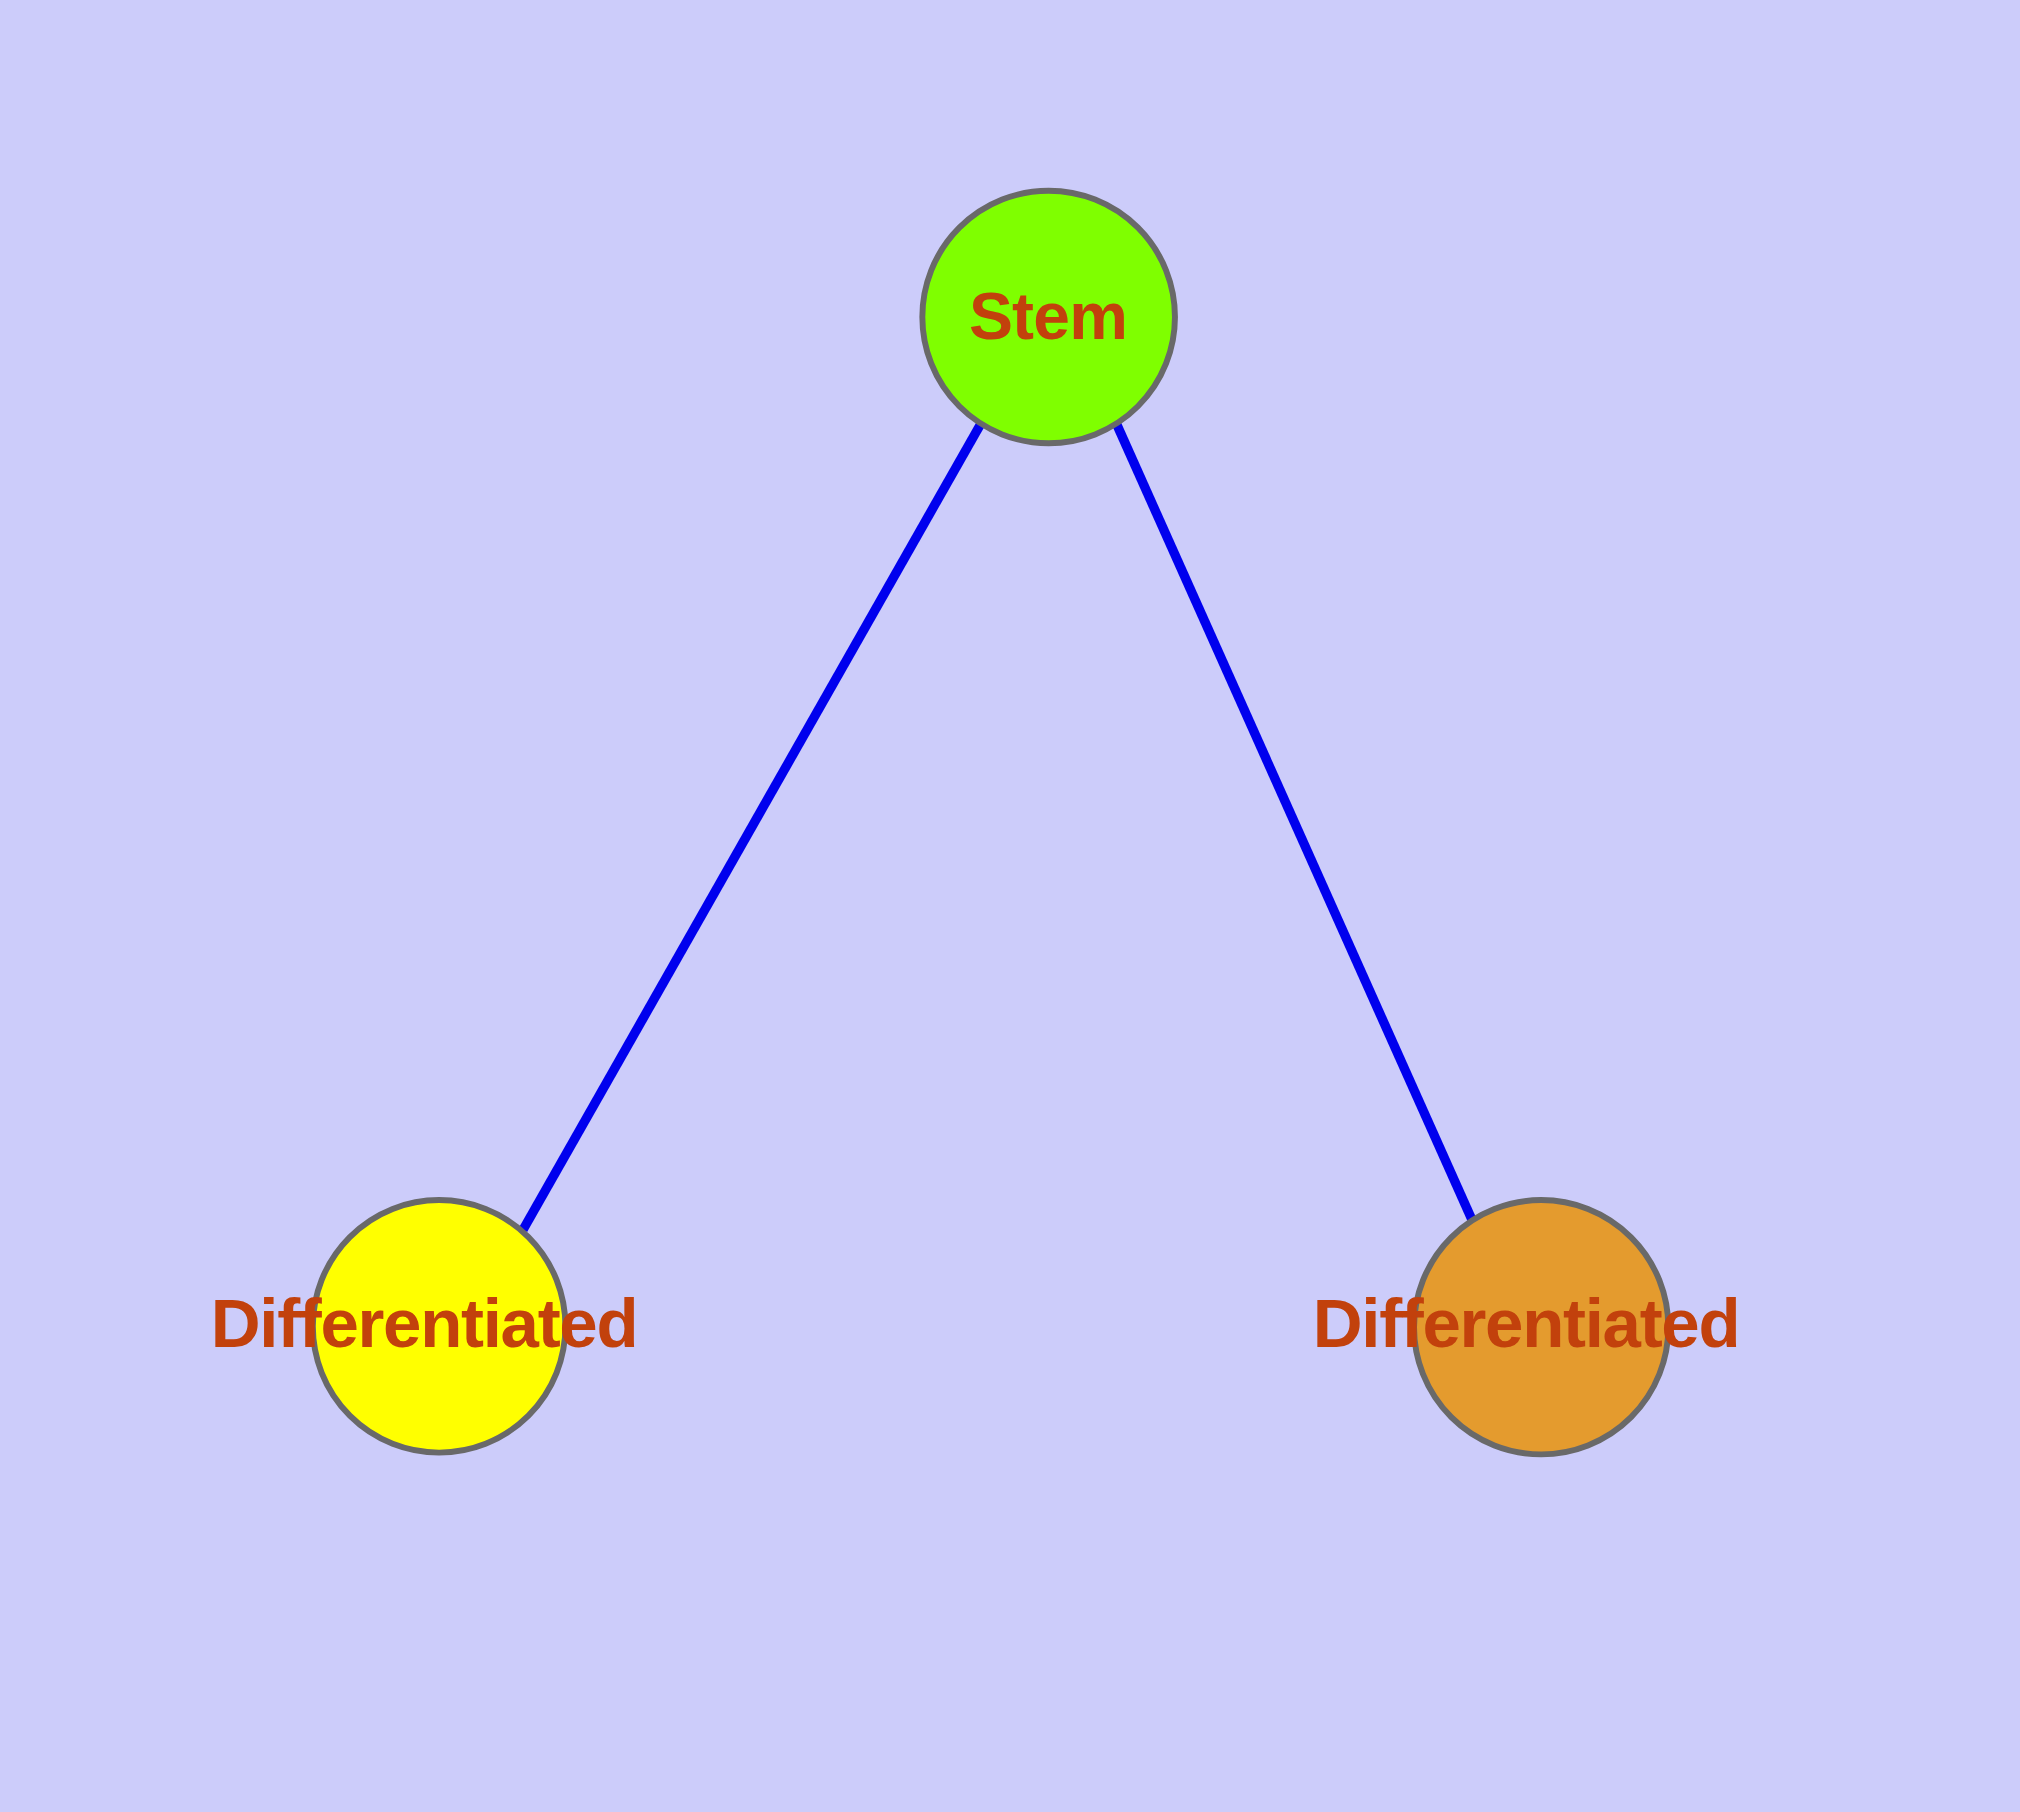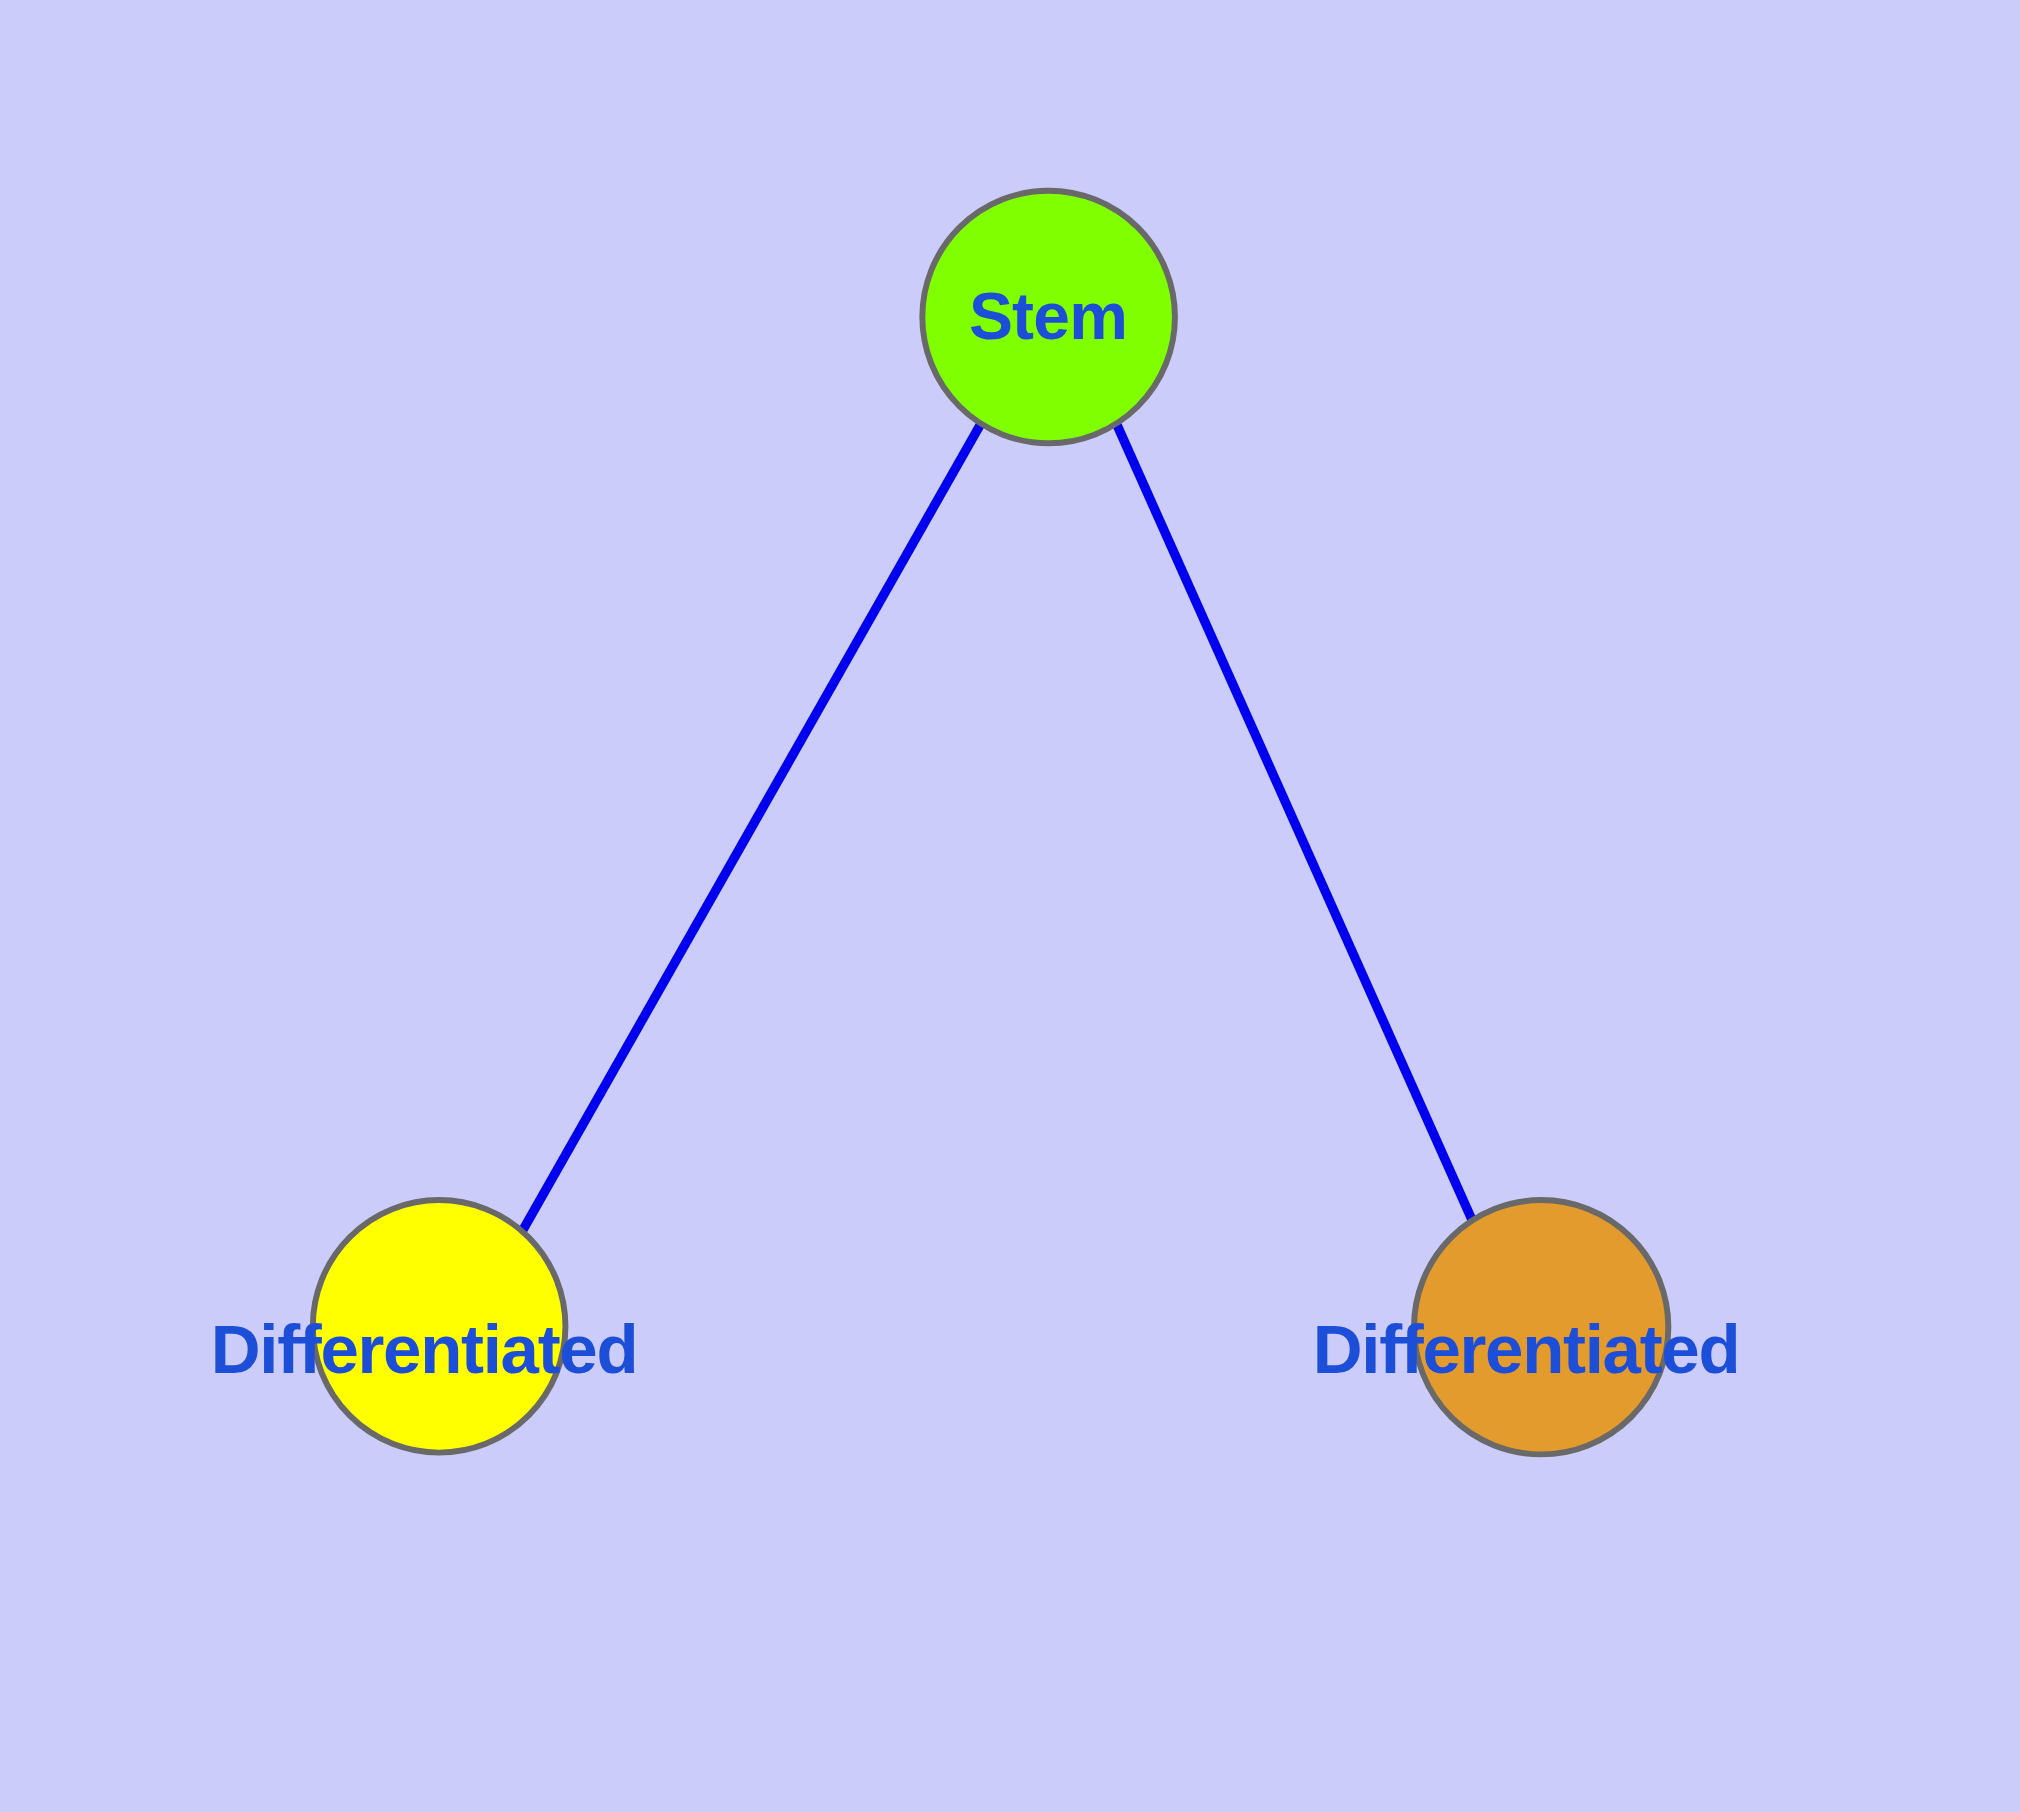--- a/index.html
+++ b/index.html
@@ -22,35 +22,34 @@
   #graph-svg {
     position: absolute;
     left: 0; top: 0;
     width: 2021px;
     height: 1812px;
   }
   .node-label {
     position: absolute;
     text-align: left;
     font-weight: bold;
-    color: #1d4ed8;
+    color: #c2410c;
     line-height: 1.12;
     white-space: nowrap;
     pointer-events: none;
     transform: translate(-50%, -50%);
   }
   .node-label .lbl-line { display: block; }
   #label-stem {
     font-size: 66px;
     letter-spacing: -0.8px;
   }
   #label-diffA, #label-diffB {
     font-size: 69px;
     letter-spacing: -1.3px;
-    margin-top: 26px;
   }
 </style>
 </head>
 <body>
 
 <div id="canvas" style="width: 2021px; height: 1812px;">
 
   <div id="bg-layer" style="background: rgb(204, 204, 250);"></div>
 
   <svg id="graph-svg" viewBox="0 0 2384 2138" preserveAspectRatio="none" style="width: 2021px; height: 1812px;">

